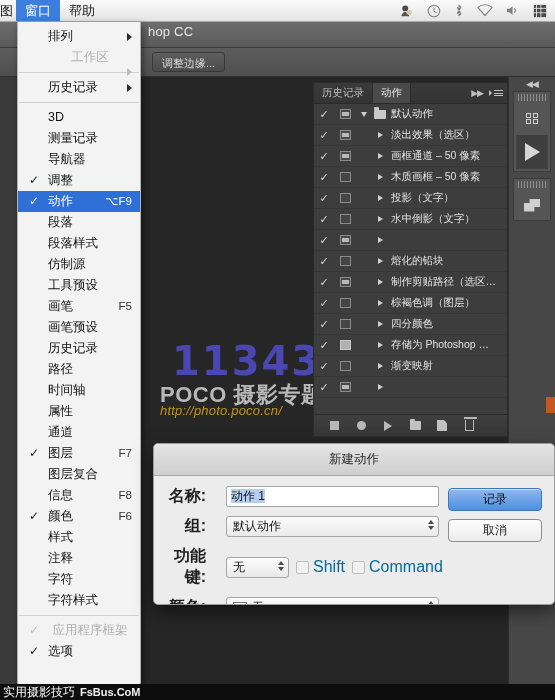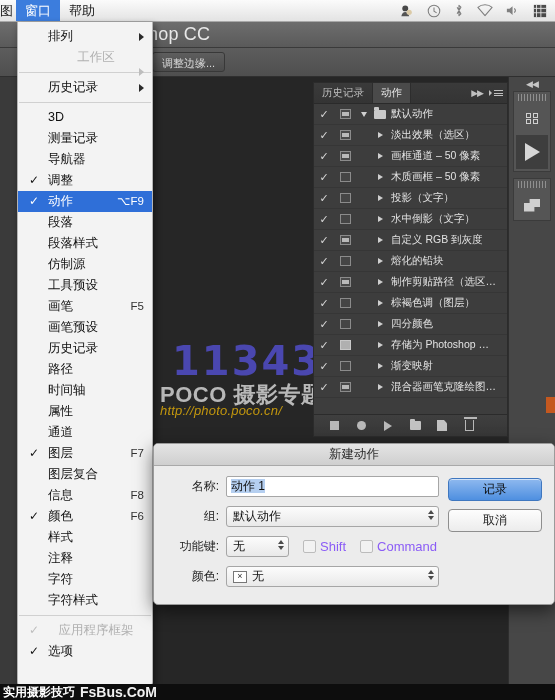--- a/index.html
+++ b/index.html
@@ -29,21 +29,21 @@
   .osicon.dark { opacity: .85; }
 
   
   .ps-titlebar {
     position: absolute; left: 0; top: 22px; width: 555px; height: 26px;
     background: linear-gradient(#6d6d6d, #5a5a5a);
     border-bottom: 1px solid #3a3a3a;
   }
   .ps-title {
     position: absolute; left: 148px; top: 24px;
-    font-size: 18px; color: #e8e8e8; letter-spacing: .2px;
+    font-size: 13px; color: #e8e8e8; letter-spacing: .2px;
   }
   .ps-optionsbar {
     position: absolute; left: 0; top: 48px; width: 555px; height: 29px;
     background: linear-gradient(#5d5d5d, #4f4f4f);
     border-bottom: 1px solid #2f2f2f;
   }
   .refine-btn {
     position: absolute; left: 152px; top: 52px;
     height: 20px; padding: 0 9px; line-height: 20px;
     font-size: 11px; color: #d8d8d8;
@@ -71,21 +71,21 @@
     font-size: 22px; font-weight: bold; color: #d9d9d9; opacity: .82;
     letter-spacing: .5px;
   }
   .wm-url {
     position: absolute; left: 160px; top: 403px;
     font-size: 13px; color: #eab308; opacity: .8; letter-spacing: .2px; font-style: italic;
   }
 
   
   .menu {
-    position: absolute; left: 17px; top: 22px; width: 136px; height: 665px;
+    position: absolute; left: 17px; top: 22px; width: 124px; height: 665px;
     background: #f3f3f3;
     border: 1px solid #b4b4b4; border-top: none;
     border-radius: 0 0 5px 5px;
     box-shadow: 2px 3px 7px rgba(0,0,0,.45);
     padding: 4px 0 4px 0;
     font-size: 12.5px; color: #101010;
   }
   .mi {
     position: relative; height: 21px; line-height: 21px;
     padding-left: 30px; padding-right: 8px;
@@ -192,28 +192,28 @@
 
   
   .dialog {
     position: absolute; left: 153px; top: 443px; width: 402px; height: 162px;
     background: #ececec;
     border: 1px solid #9a9a9a; border-radius: 5px;
     box-shadow: 0 6px 18px rgba(0,0,0,.55);
     overflow: hidden;
   }
   .dlg-title {
-    height: 22px; background: linear-gradient(#e4e4e4,#cfcfcf);
+    height: 32px; background: linear-gradient(#e4e4e4,#cfcfcf);
     border-bottom: 1px solid #a9a9a9;
     display:flex;align-items:center;justify-content:center;
     font-size: 12.5px; color: #2a2a2a;
   }
   .dlg-body { padding: 10px 12px 0 12px; position: relative; }
   .drow { display:flex; align-items:center; margin-bottom: 9px; }
-  .dlabel { width: 60px; text-align: right; font-size: 12px; color: #1e1e1e; padding-right: 7px; }
+  .dlabel { width: 60px; text-align: right; font-size: 16px; color: #1e1e1e; padding-right: 20px; font-weight: bold; }
   .tinput {
     width: 213px; height: 21px; background: #fff;
     border: 1px solid #a6a6a6; border-radius: 2px;
     font-size: 12px; color: #111; padding: 0 4px; line-height: 19px;
   }
   .tinput .selhl { background:#b5cff0; }
   .dselect {
     position: relative; height: 21px;
     background: linear-gradient(#fcfcfc,#e9e9e9);
     border: 1px solid #a6a6a6; border-radius: 3px;
@@ -221,21 +221,21 @@
     display:flex; align-items:center;
   }
   .dselect.w-grp { width: 213px; }
   .dselect.w-fn { width: 63px; }
   .dselect.w-color { width: 213px; }
   .stepper {
     position:absolute; right:4px; top: 3px; display:flex;flex-direction:column;gap:2px;align-items:center;
   }
   .stepper .up { width:0;height:0;border-bottom:4px solid #4a4a4a;border-left:3px solid transparent;border-right:3px solid transparent;}
   .stepper .dn { width:0;height:0;border-top:4px solid #4a4a4a;border-left:3px solid transparent;border-right:3px solid transparent;}
-  .cbox-wrap { display:flex;align-items:center;gap:4px;margin-left:14px;font-size:13px;color:#8b5cf6;}
+  .cbox-wrap { display:flex;align-items:center;gap:4px;margin-left:7px;font-size:16px;color:#0369a1;}
   .cbox {
     width:13px;height:13px;background:#f2f2f2;border:1px solid #bcbcbc;border-radius:2px;
   }
   .xswatch {
     width: 14px;height:12px;border:1px solid #777;background:#fff;display:flex;align-items:center;justify-content:center;
     font-size:9px;color:#333;margin-right:5px;
   }
   .dlg-btns { position:absolute; right: 12px; top: 12px; width: 94px; }
   .btn {
     width: 94px; height: 23px; border-radius: 4px; font-size: 12px;
@@ -247,22 +247,22 @@
     background: linear-gradient(#8fb9ef,#4e8fe0);
     border-color: #3f77bf; color: #0b0b0b;
     box-shadow: inset 0 1px 0 rgba(255,255,255,.6);
   }
 
   
   .botwm {
     position: absolute; left:0; bottom:0; width: 555px; height: 16px;
     background: #0d0d0d; display:flex; align-items:center; padding-left: 3px; gap: 5px;
   }
-  .botwm .cn { font-size: 12px; font-weight: bold; color: #ffffff; }
-  .botwm .en { font-size: 14px; font-weight: bold; color: #f0f0f0; text-align: center; }
+  .botwm .cn { font-size: 12px; font-weight: normal; color: #ffffff; }
+  .botwm .en { font-size: 11px; font-weight: bold; color: #f0f0f0; text-align: center; }
 </style>
 </head>
 <body>
 
 <div id="root">
 
   <div class="canvas"></div>
   <div class="ps-leftrail"></div>
 
   <div class="wm-num">113439</div>
@@ -355,21 +355,20 @@
           <span class="c-lbl">水中倒影（文字）</span>
         </div>
         <div class="arow childrow">
           <span class="c-check">✓</span>
           <span class="c-box">
             <i class="sqbox filled"></i>
           </span>
           <span class="c-tri">
             <i class="tri-r"></i>
           </span>
-          <span class="c-lbl">自定义 RGB 到灰度</span>
         </div>
         <div class="arow childrow">
           <span class="c-check">✓</span>
           <span class="c-box">
             <i class="sqbox empty"></i>
           </span>
           <span class="c-tri">
             <i class="tri-r"></i>
           </span>
           <span class="c-lbl">熔化的铅块</span>
@@ -425,21 +424,20 @@
           <span class="c-lbl">渐变映射</span>
         </div>
         <div class="arow childrow">
           <span class="c-check">✓</span>
           <span class="c-box">
             <i class="sqbox filled"></i>
           </span>
           <span class="c-tri">
             <i class="tri-r"></i>
           </span>
-          <span class="c-lbl">混合器画笔克隆绘图…</span>
         </div>
       </div>
     <div class="panel-footer">
       <span class="fico">
           <i class="sq-stop"></i>
         </span>
       <span class="fico">
           <i class="circ-rec"></i>
         </span>
       <span class="fico">

